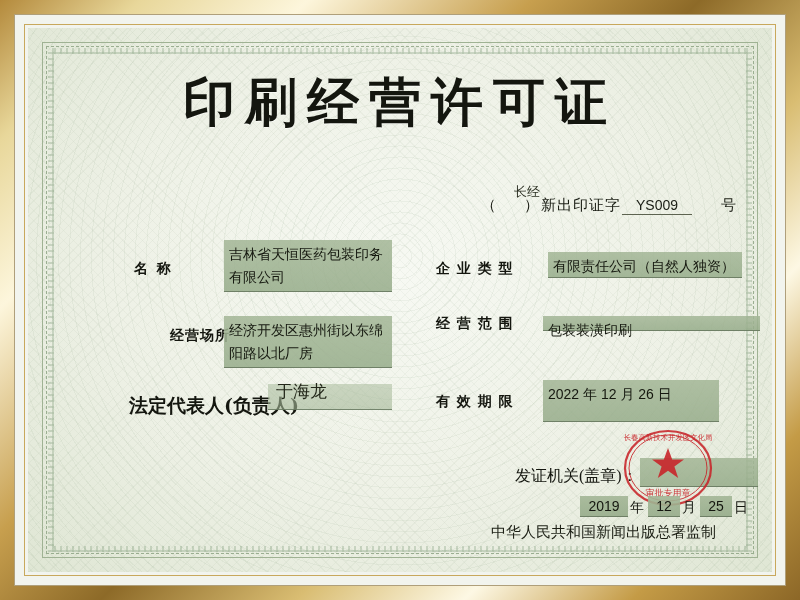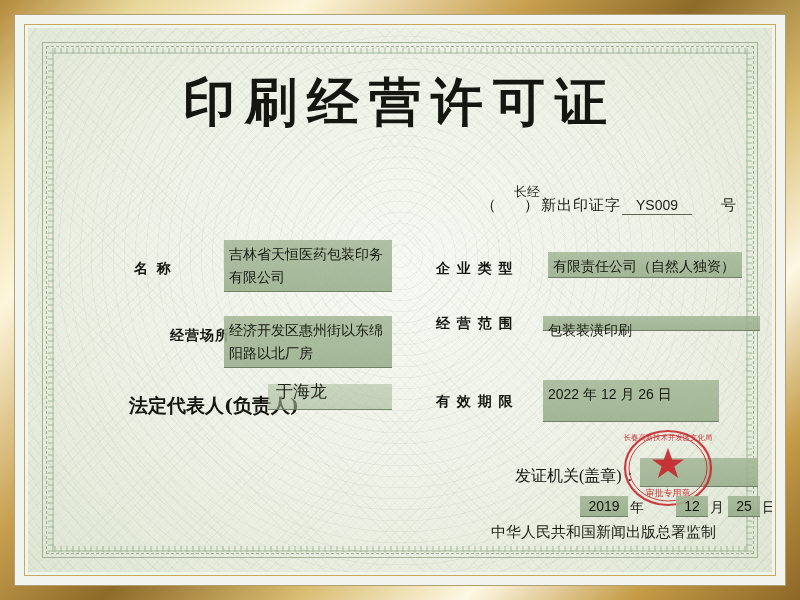--- a/index.html
+++ b/index.html
@@ -316,21 +316,21 @@
             <g fill="#c8252a" opacity="0.92" font-family="DejaVu Sans, sans-serif" font-size="7.4">
               <text x="48" y="14" text-anchor="middle">长春高新技术开发区文化局</text>
               <text x="48" y="70" text-anchor="middle" font-size="9">审批专用章</text>
             </g>
           </svg>
         </div>
 
         <div class="date-row">
           <span class="date-box" style="min-width:40px;text-align:center;">2019</span>
           <span class="date-unit">年</span>
-          <span class="date-box" style="min-width:24px;text-align:center;margin-left:28px;">12</span>
+          <span class="date-box" style="min-width:24px;text-align:center;">12</span>
           <span class="date-unit">月</span>
           <span class="date-box" style="min-width:24px;text-align:center;">25</span>
           <span class="date-unit">日</span>
         </div>
 
         <div class="footer">中华人民共和国新闻出版总署监制</div>
 
       </div>
     </div>
   </div>

